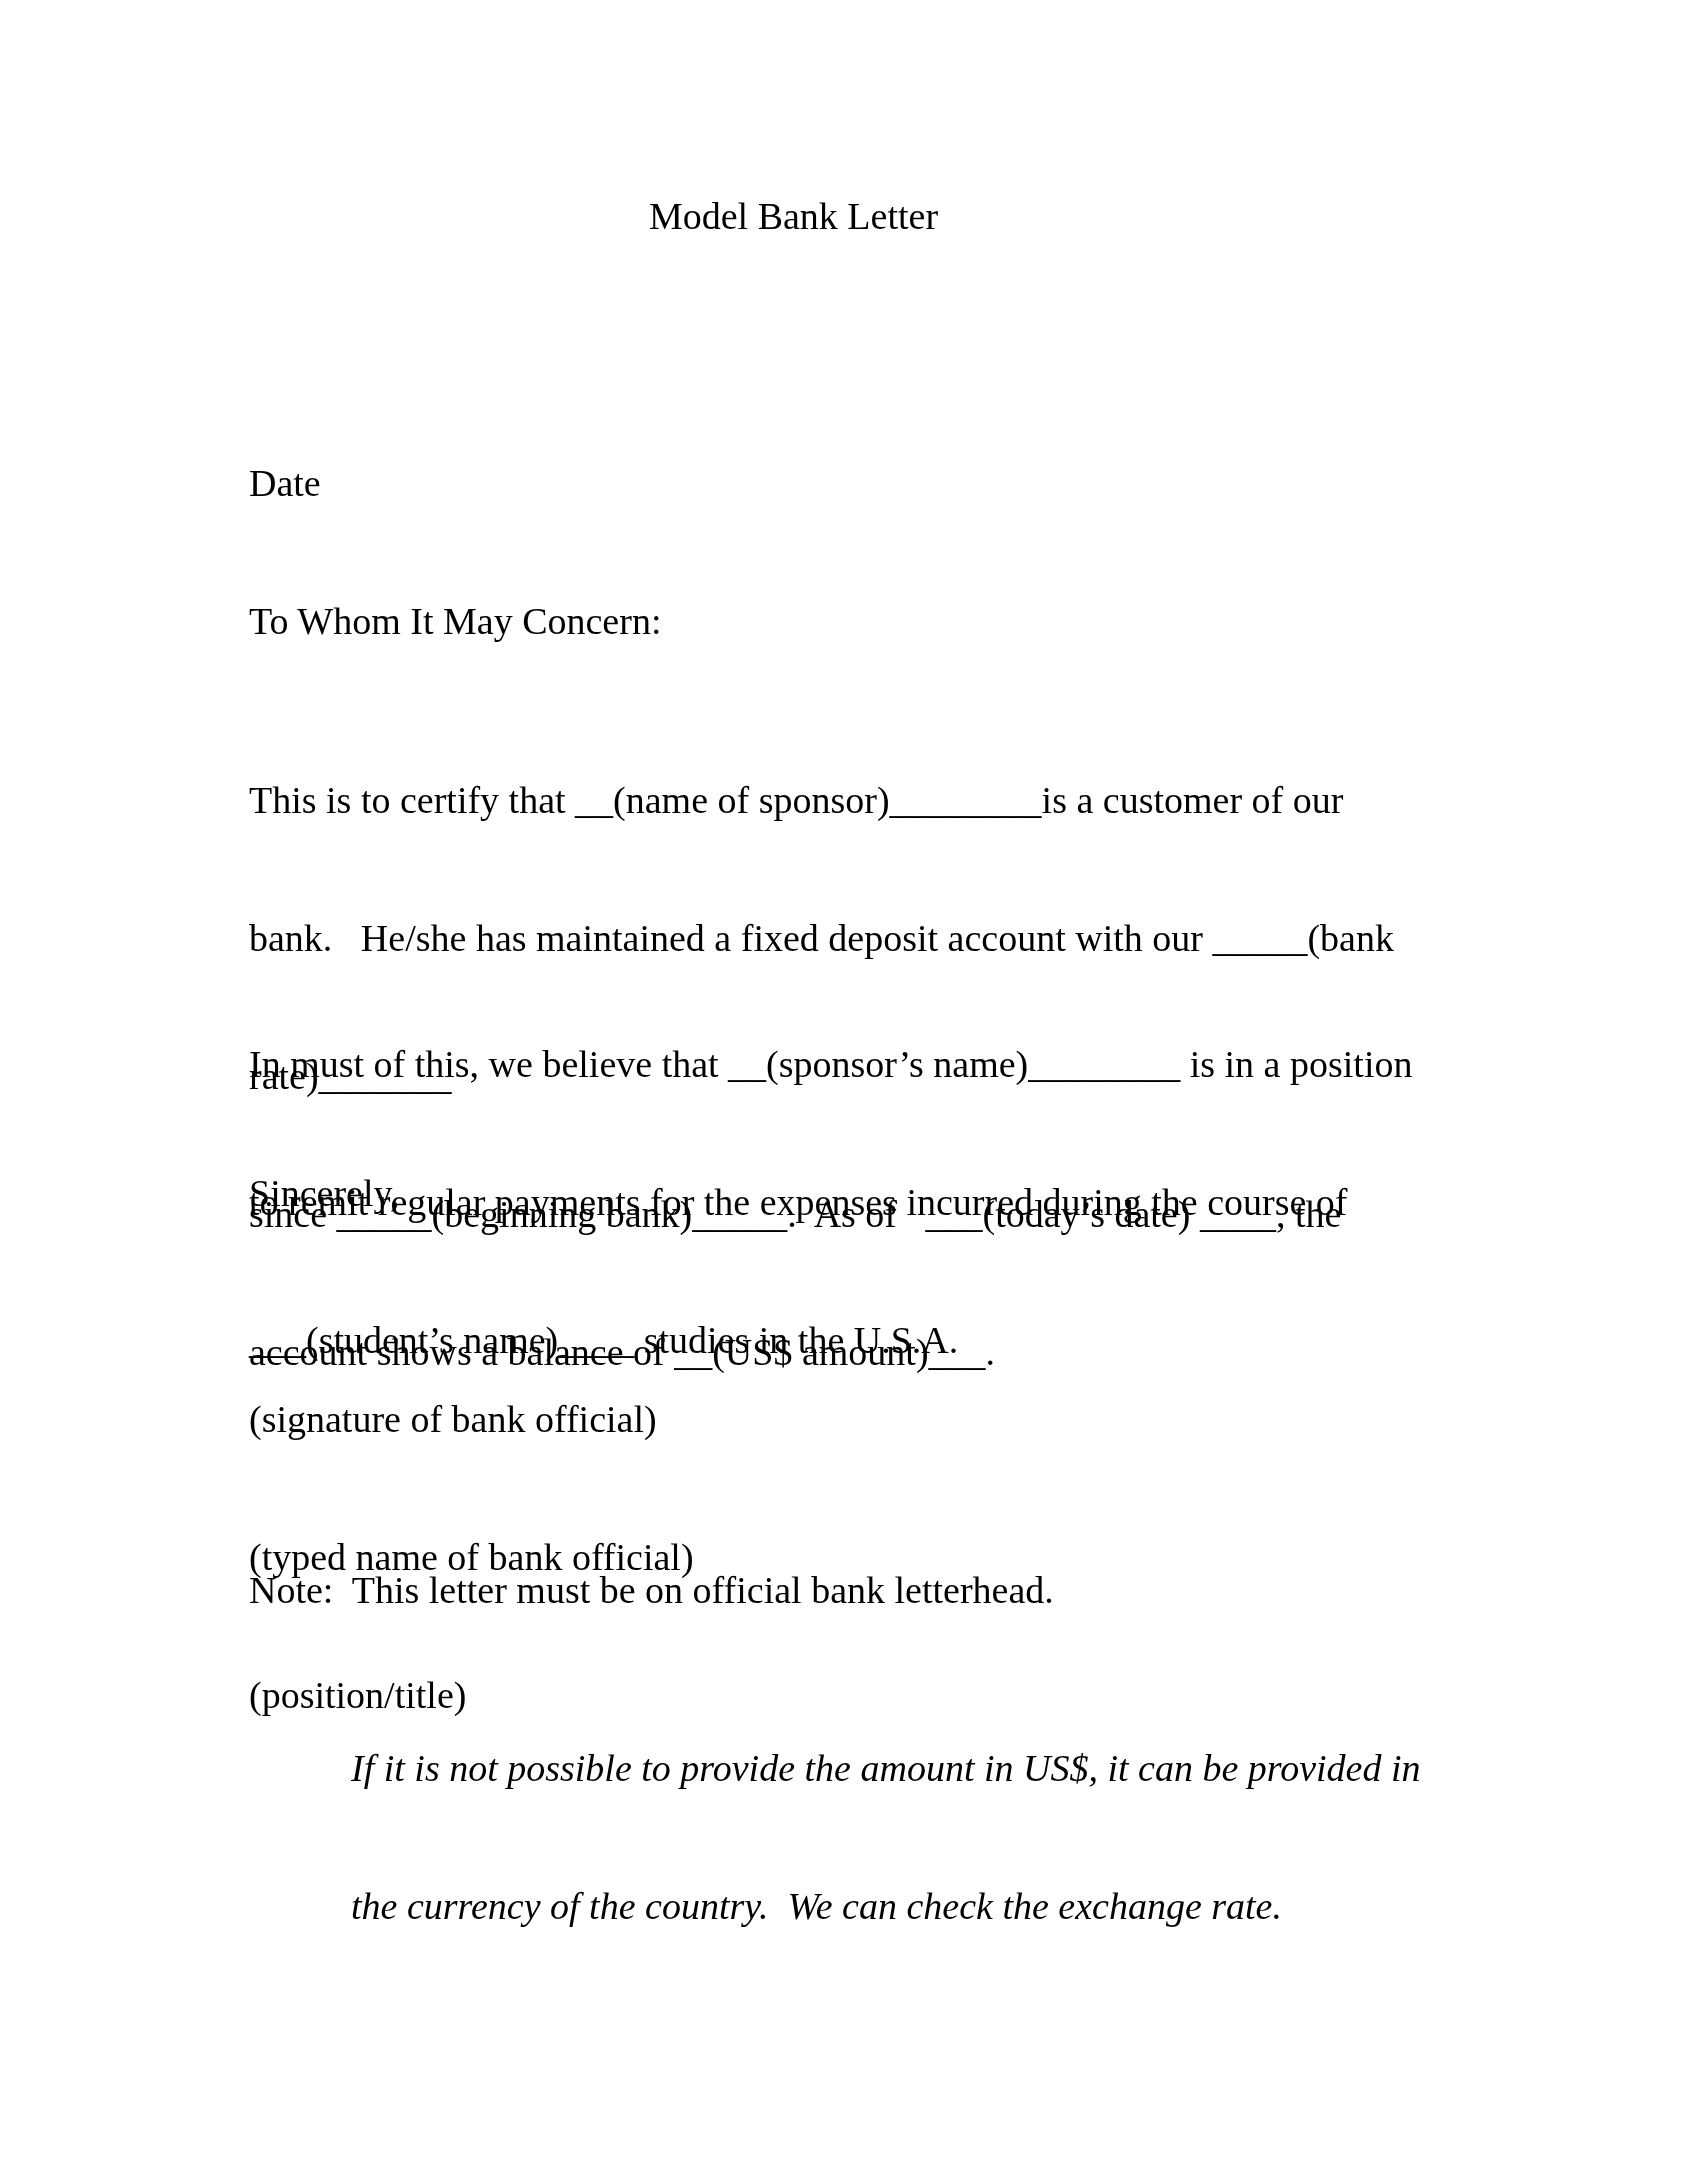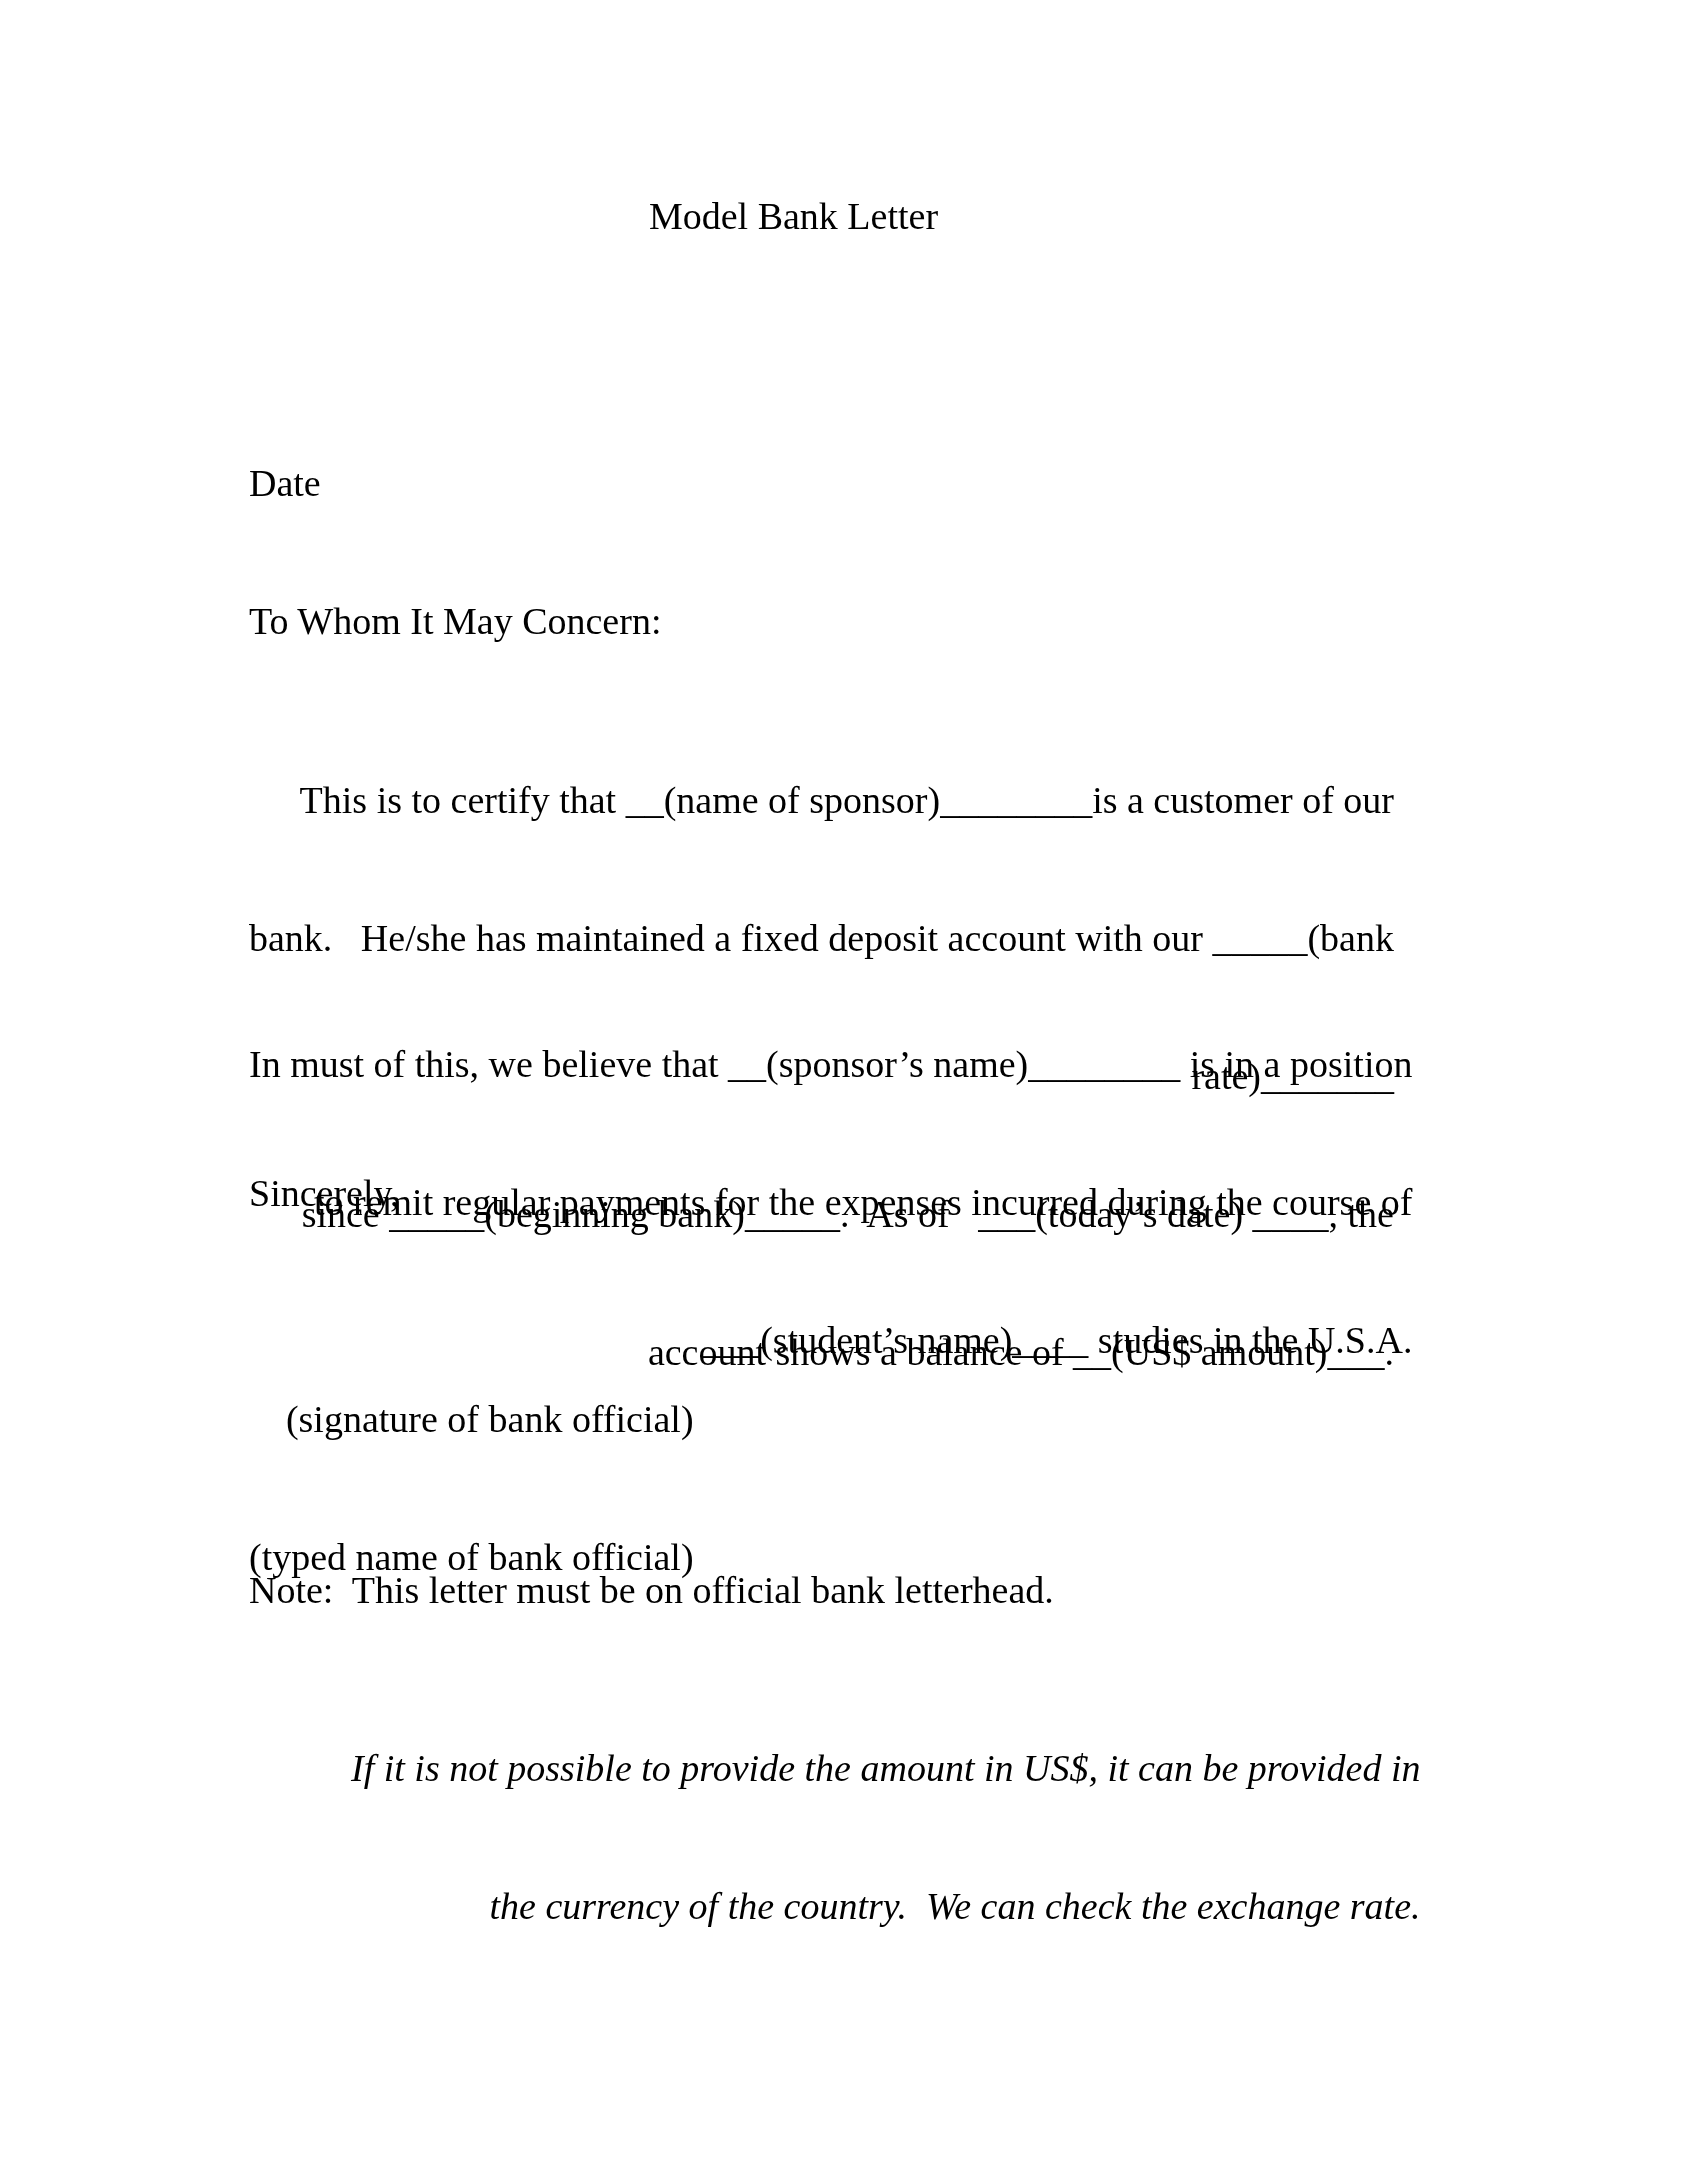--- a/index.html
+++ b/index.html
@@ -18,21 +18,20 @@
     line-height: 46px;
     overflow: hidden;
   }
   .block {
     position: absolute;
     left: 249px;
     white-space: pre;
   }
   .line {
     white-space: pre;
-    text-align: right;
   }
   .title-block {
     left: 249px;
     width: 1089px;
     text-align: center;
   }
   .note-details {
     left: 351px;
     font-style: italic;
   }
@@ -60,20 +59,21 @@
     <div class="line">In must of this, we believe that __(sponsor’s name)________ is in a position</div>
     <div class="line">to remit regular payments for the expenses incurred during the course of</div>
     <div class="line">___(student’s name)____ studies in the U.S.A.</div>
   </div>
 
   <div class="block" style="top:1170px">Sincerely,</div>
 
   <div class="block" style="top:1304px">
     <div class="line">(signature of bank official)</div>
     <div class="line">(typed name of bank official)</div>
+    <div class="line">(position/title)</div>
   </div>
 
   <div class="block" style="top:1567px">Note:  This letter must be on official bank letterhead.</div>
 
   <div class="block note-details" style="top:1653px">
     <div class="line">If it is not possible to provide the amount in US$, it can be provided in</div>
     <div class="line">the currency of the country.  We can check the exchange rate.</div>
   </div>
 
 </div>

